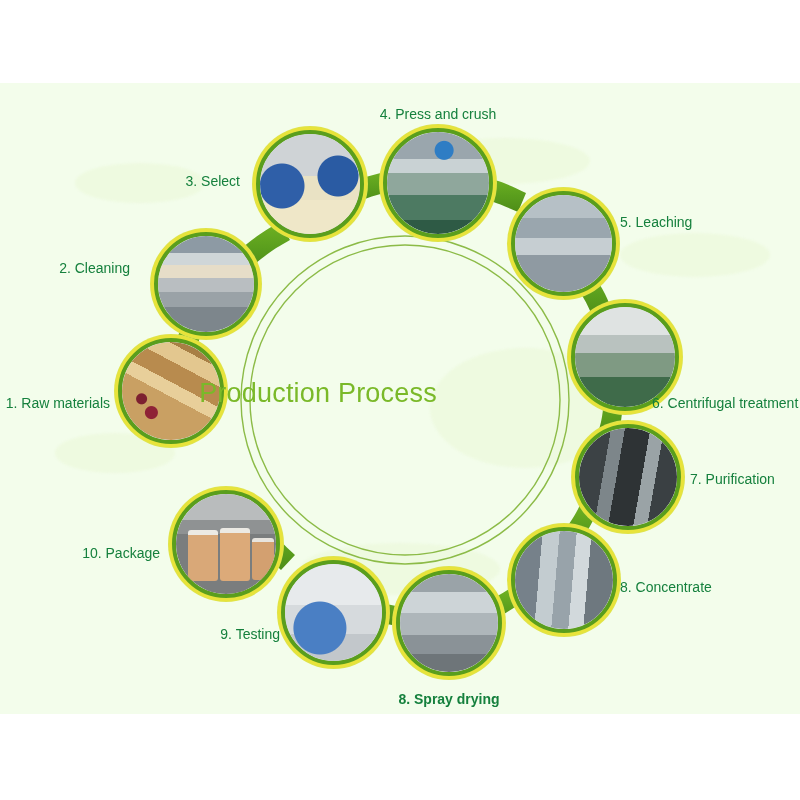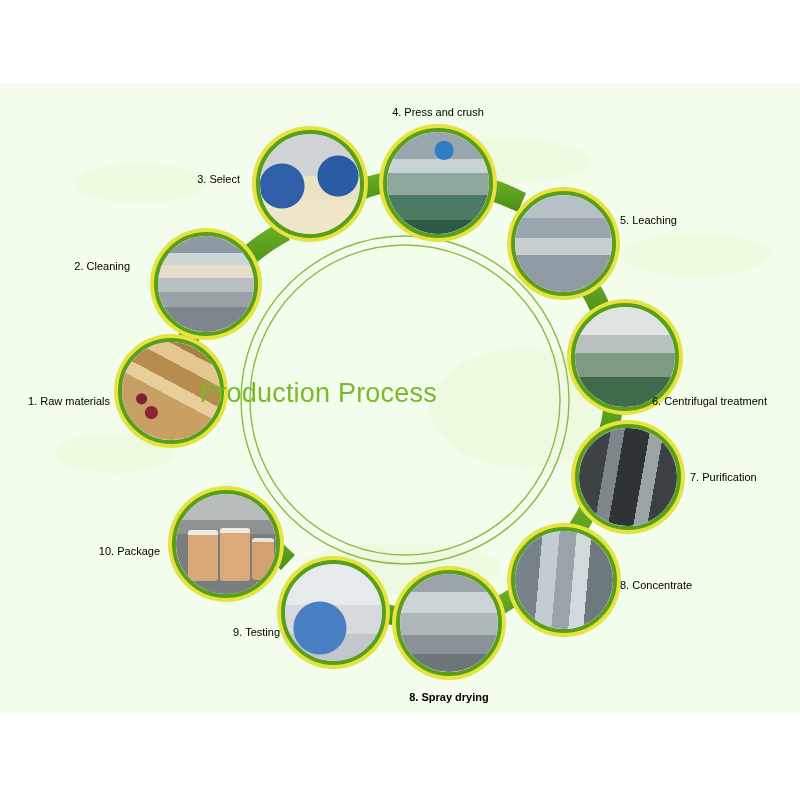--- a/index.html
+++ b/index.html
@@ -54,22 +54,22 @@
     border:4px solid #5a9e1d;
     box-shadow:0 0 0 3px #e8e33a, 0 0 0 4px #dfe34a;
   }
   .node .ph{
     position:absolute;inset:0;
     border-radius:50%;
   }
   
   .label{
     position:absolute;
-    color:#000000;
-    font-size:11px;
+    color:#15803d;
+    font-size:14px;
     font-weight:400;
     white-space:nowrap;
     line-height:1;
   }
   .label.r{ text-align:right; }
   .label.l{ text-align:left; }
   .label.c{ text-align:center; }
 </style>
 </head>
 <body>

